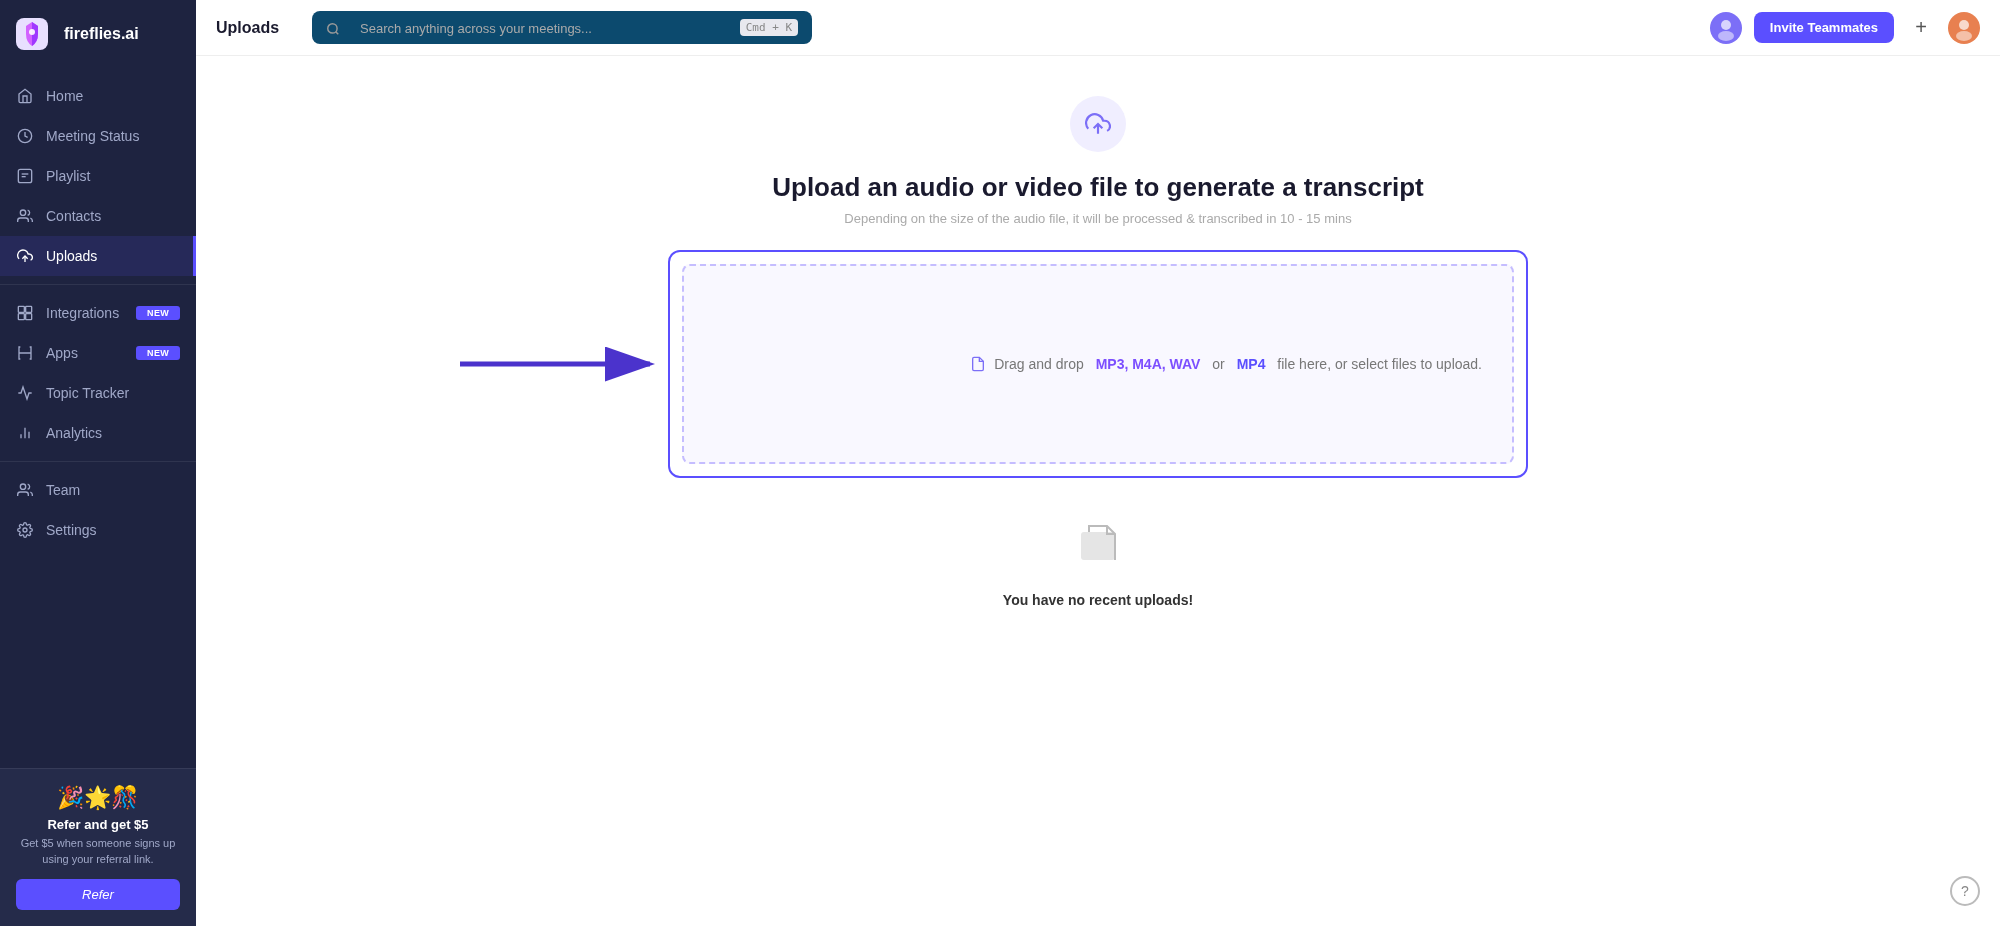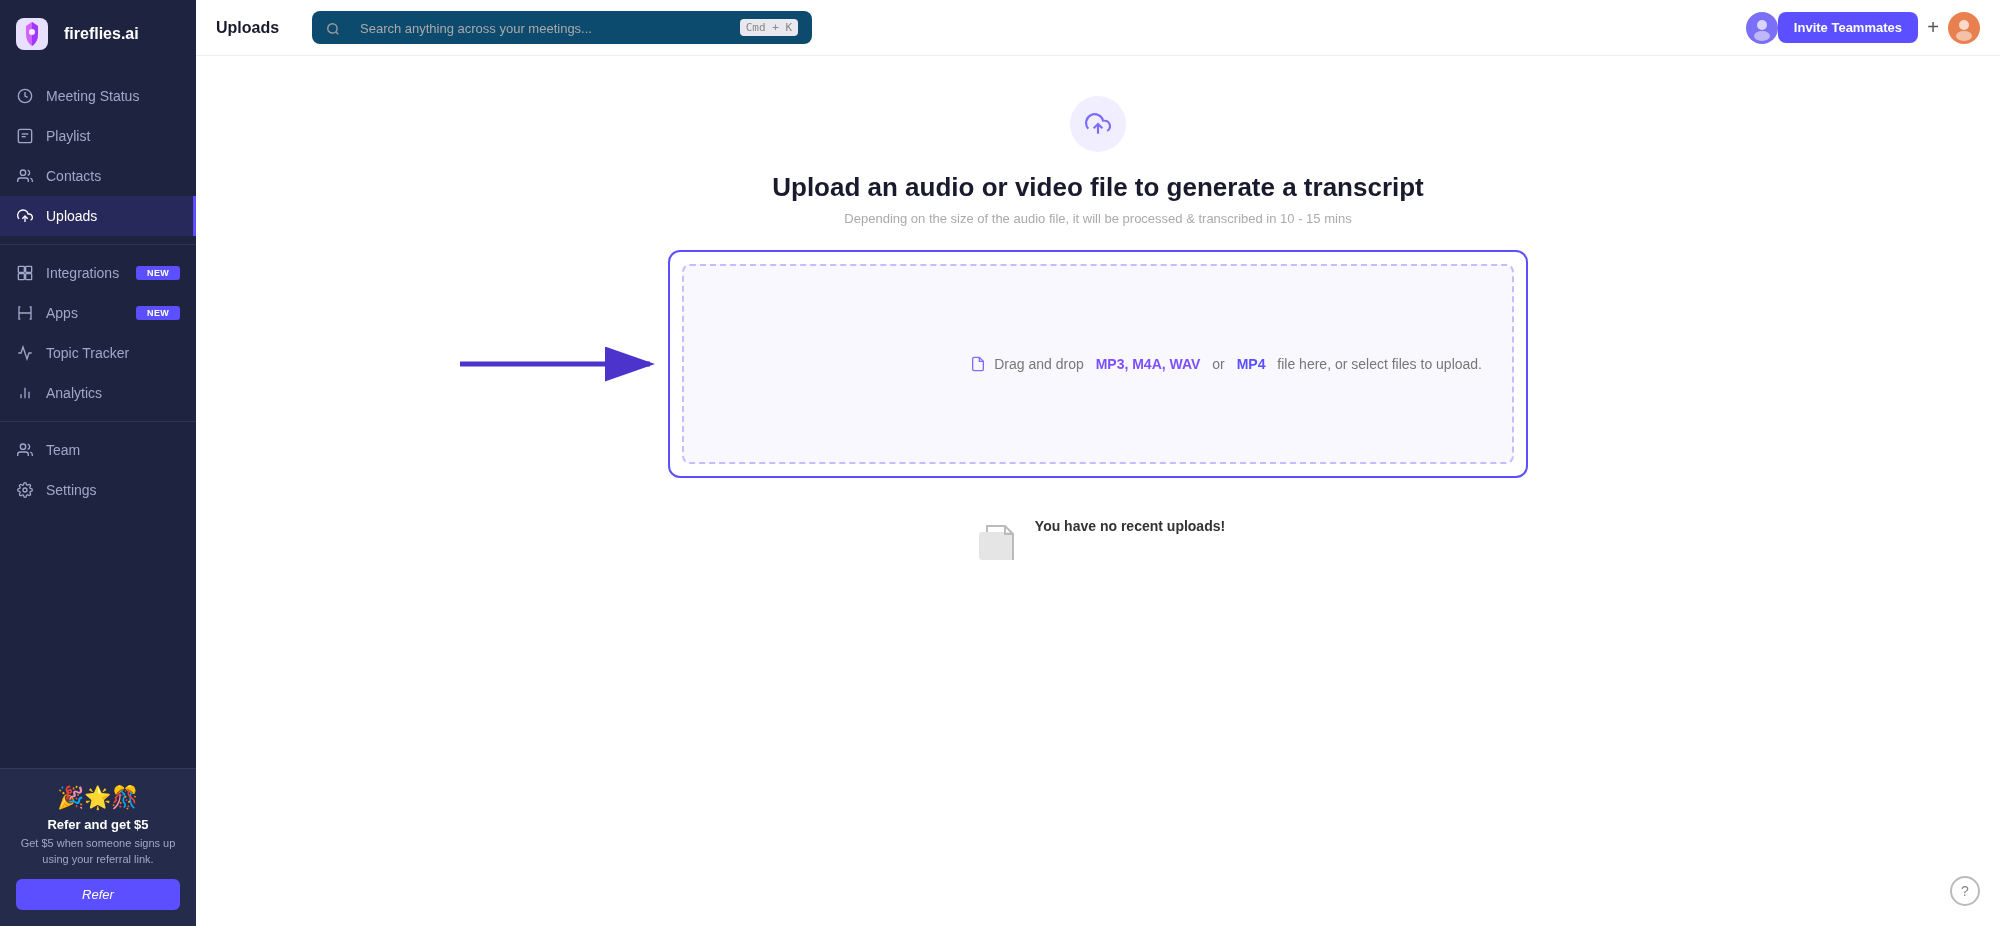--- a/index.html
+++ b/index.html
@@ -154,21 +154,21 @@
       background: #e8e8ee;
       border-radius: 4px;
       padding: 2px 6px;
       font-size: 11px;
       color: #888;
       font-family: monospace;
     }
     .header-right {
       display: flex;
       align-items: center;
-      gap: 0;
+      gap: 12px;
       margin-left: auto;
     }
     .avatar-icon {
       width: 32px;
       height: 32px;
       border-radius: 50%;
       background: #7c6ff7;
       display: flex;
       align-items: center;
       justify-content: center;
@@ -276,23 +276,23 @@
       gap: 4px;
       flex-wrap: wrap;
       justify-content: center;
     }
     .highlight-purple { color: #7c4fff; font-weight: 700; }
     .highlight-blue { color: #5b4fff; font-weight: 700; }
 
     
     .no-uploads {
       display: flex;
-      flex-direction: row;
-      align-items: flex-start;
-      gap: 14px;
+      flex-direction: column;
+      align-items: center;
+      gap: 24px;
     }
     .no-uploads-icon {
       width: 50px;
       height: 50px;
       color: #ccc;
     }
     .no-uploads-text {
       font-size: 14px;
       font-weight: 700;
       color: #333;
@@ -329,20 +329,29 @@
       <rect width="32" height="32" rx="8" fill="#e8e0ff"></rect>
       <path d="M10 8 L16 4 L22 8 L22 16 Q22 24 16 28 Q10 24 10 16 Z" fill="#cc44ff" opacity="0.8"></path>
       <path d="M16 4 L22 8 L22 16 Q22 24 16 28 Z" fill="#9933ff" opacity="0.9"></path>
       <circle cx="16" cy="14" r="3" fill="white" opacity="0.9"></circle>
     </svg>
     <span class="logo-text">fireflies.ai</span>
   </div>
 
   <nav class="sidebar-nav">
 
+    <div class="nav-item">
+      <span class="nav-icon">
+        <svg width="16" height="16" viewBox="0 0 24 24" fill="none" stroke="currentColor" stroke-width="2">
+            <path d="M3 9l9-7 9 7v11a2 2 0 01-2 2H5a2 2 0 01-2-2z"></path>
+            <polyline points="9 22 9 12 15 12 15 22"></polyline>
+          </svg>
+      </span>
+      <span class="nav-label">Home</span>
+    </div>
 
 
     <div class="nav-item">
       <span class="nav-icon">
         <svg width="16" height="16" viewBox="0 0 24 24" fill="none" stroke="currentColor" stroke-width="2">
             <circle cx="12" cy="12" r="10"></circle>
             <polyline points="12 6 12 12 16 14"></polyline>
           </svg>
       </span>
       <span class="nav-label">Meeting Status</span>

